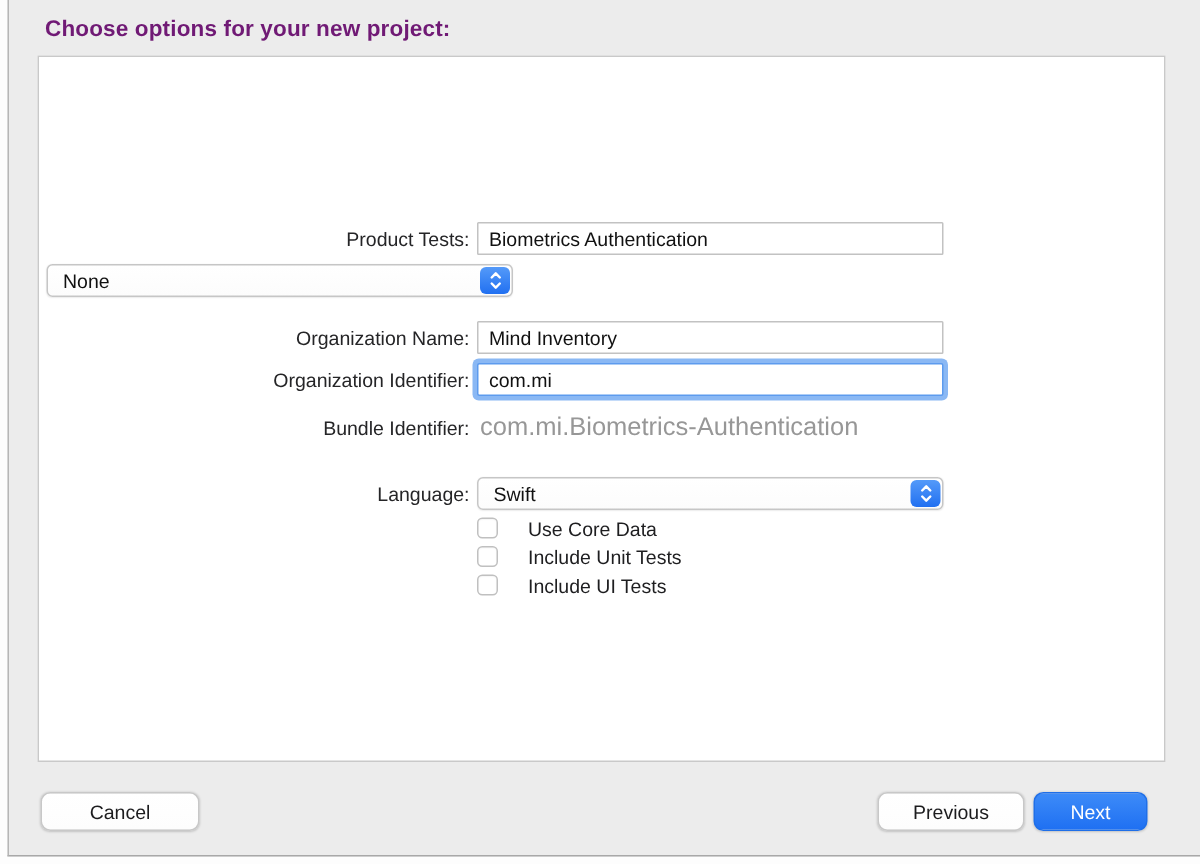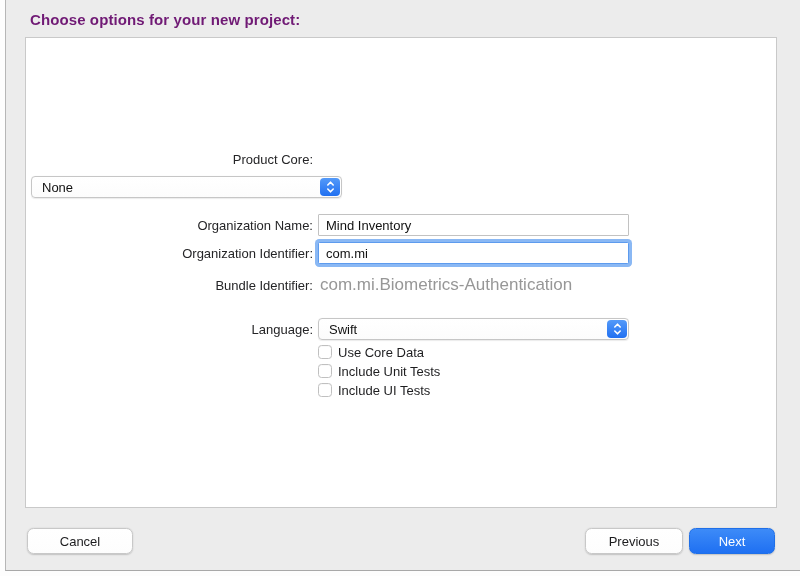--- a/index.html
+++ b/index.html
@@ -60,50 +60,51 @@
 
   .static-value { margin-left:7px; font-size:17px; color:#979797; }
 
   .check-row { position:absolute; left:292px; display:flex; align-items:center; height:16px; }
   .checkbox {
     width:14px; height:14px; background:#fff;
     border:1px solid #c0c0c0; border-radius:3.5px;
     box-shadow:inset 0 0.5px 1px rgba(0,0,0,0.05);
     flex:0 0 14px;
   }
-  .check-label { margin-left:6px; font-size:13px; color:#1e1e20; }
+  .check-label { margin-left:20px; font-size:13px; color:#1e1e20; }
 
   .btn {
     position:absolute; top:528px; height:26px;
     border-radius:6.5px; font-size:13px;
     display:flex; align-items:center; justify-content:center;
     border:1px solid #c8c8c8; background:linear-gradient(#ffffff,#fdfdfd);
     color:#1c1c1e; box-shadow:0 0.5px 1.5px rgba(0,0,0,0.18);
     cursor:default;
   }
   .btn-cancel { left:21px; width:106px; }
   .btn-previous { left:579px; width:98px; }
   .btn-next {
-    left:683px; width:86px;
+    left:683px; width:76px;
     background:linear-gradient(#3d8bf8,#1f70f2);
     border:1px solid #1f6fe8; color:#ffffff;text-align:right;
   }
 </style>
 </head>
 <body>
 
 <div class="window">
   <div class="dialog">
 
     <div class="dialog-title">Choose options for your new project:</div>
 
     <div class="panel">
 
       <div class="row" style="top:110px;">
-        <div class="row-label">Product Core:</div>
+        <div class="row-label">Product Tests:</div>
+        <input type="text" class="text-field" value="Biometrics Authentication" style="">
       </div>
 
       <div class="row" style="top:138px;">
         <div class="popup">
           <span class="popup-value">None</span>
           <span class="popup-cap">
             <svg width="9" height="14" viewBox="0 0 9 14">
               <path d="M1.8 5 L4.5 2.2 L7.2 5" fill="none" stroke="#ffffff" stroke-width="1.6" stroke-linecap="round" stroke-linejoin="round"></path>
               <path d="M1.8 9 L4.5 11.8 L7.2 9" fill="none" stroke="#ffffff" stroke-width="1.6" stroke-linecap="round" stroke-linejoin="round"></path>
             </svg>

